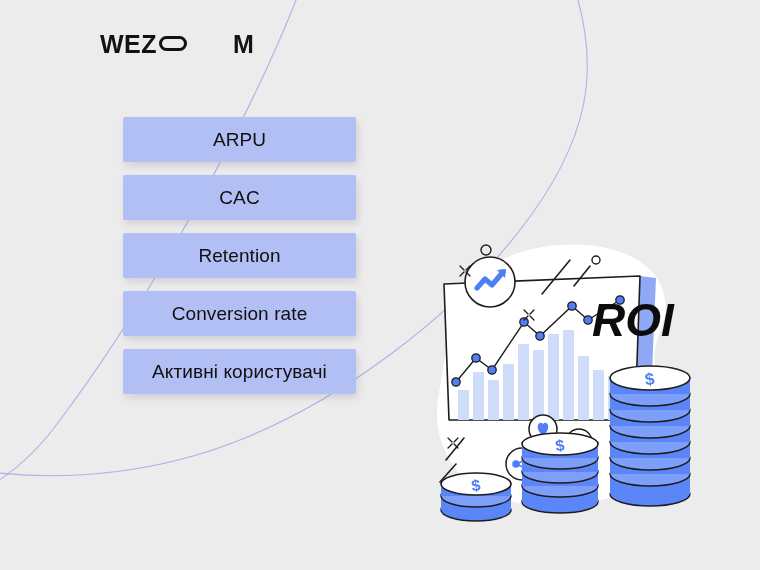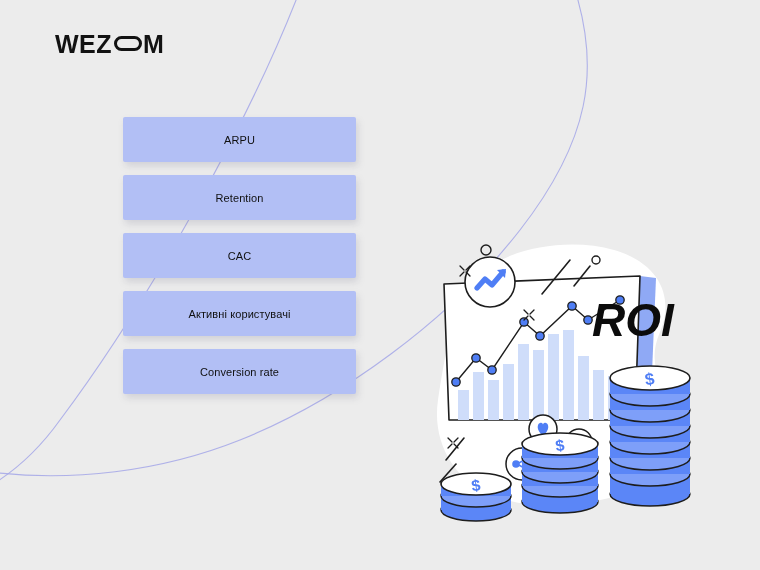--- a/index.html
+++ b/index.html
@@ -43,20 +43,21 @@
     align-items: center;
     height: 26px;
   }
   .logo-text {
     font-family: "Liberation Sans", sans-serif;
     font-size: 25px;
     font-weight: bold;
     letter-spacing: 0.5px;
     color: #121212;
     line-height: 26px;
+    margin-left: 45px;
   }
   .logo-o {
     display: inline-block;
     width: 28px;
     height: 15px;
     border: 3.2px solid #121212;
     border-radius: 9px;
     margin: 0 1.5px 0 1.5px;
     vertical-align: middle;
     position: relative;
@@ -78,21 +79,21 @@
     height: 45px;
     background: #b2bff5;
     border-radius: 2px;
     display: flex;
     align-items: center;
     justify-content: center;
     box-shadow: 2px 4px 7px rgba(120,120,140,0.22);
   }
   .metric-label {
     font-family: "Liberation Sans", sans-serif;
-    font-size: 11px;
+    font-size: 19px;
     color: #101010;
     letter-spacing: 0.1px;
     white-space: nowrap;
   }
 
   
   .illustration {
     position: absolute;
     left: 424px;
     top: 224px;
@@ -115,30 +116,30 @@
     <span class="logo-text">WEZ</span>
       <span class="logo-o"></span>
       <span class="logo-text">M</span>
   </div>
 
   <div class="metrics">
     <div class="metric-bar">
       <span class="metric-label">ARPU</span>
     </div>
     <div class="metric-bar">
+      <span class="metric-label">CAC</span>
+    </div>
+    <div class="metric-bar">
       <span class="metric-label">Retention</span>
     </div>
     <div class="metric-bar">
-      <span class="metric-label">CAC</span>
+      <span class="metric-label">Conversion rate</span>
     </div>
     <div class="metric-bar">
       <span class="metric-label">Активні користувачі</span>
-    </div>
-    <div class="metric-bar">
-      <span class="metric-label">Conversion rate</span>
     </div>
   </div>
 
   <div class="illustration">
     <svg viewBox="0 0 290 300" width="290" height="300">
 
       <path d="M 48,60 C 70,26 140,12 190,26 C 238,40 250,76 236,108
                C 222,140 238,160 250,186 C 262,214 250,250 210,266
                C 170,282 110,288 70,272 C 28,256 8,216 14,176
                C 20,138 26,94 48,60 Z" fill="#ffffff"></path>

